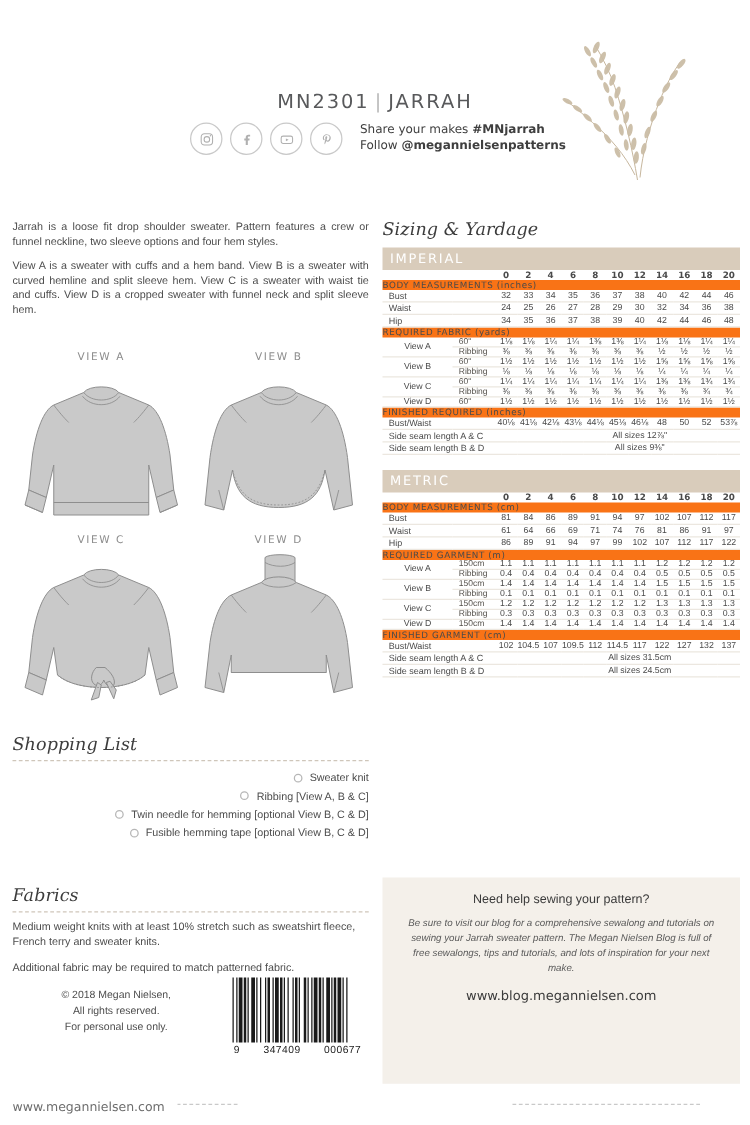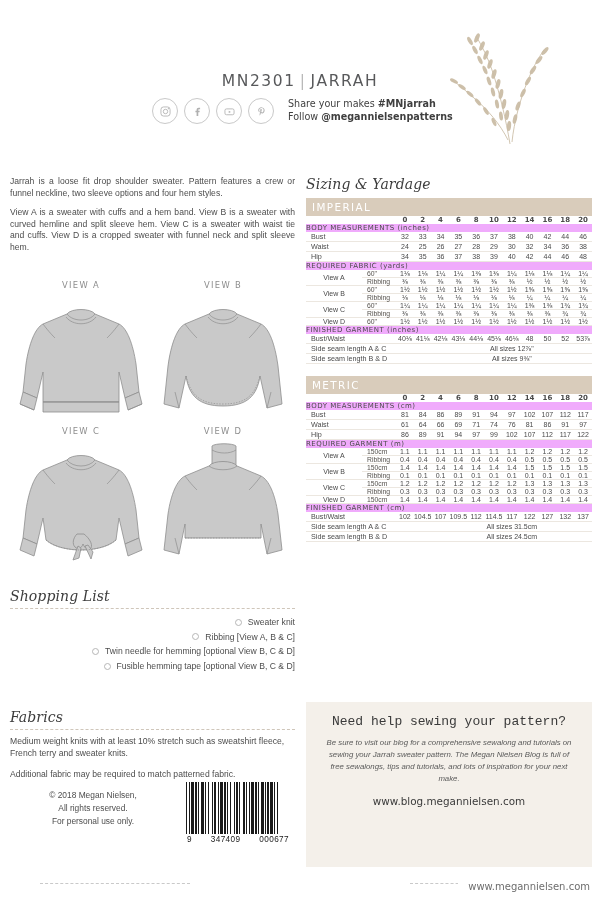--- a/index.html
+++ b/index.html
@@ -96,21 +96,21 @@
     font-family: "DejaVu Sans", sans-serif;
   }
   table.sz { width: 100%; border-collapse: collapse; table-layout: fixed; }
   table.sz td, table.sz th { font-size: 7px; color: #4a4a4a; padding: 0; }
   .sizerow td {
     text-align: center; font-weight: 700; font-size: 7.6px;
     padding: 3px 0 3px 0; color: #2f2f2f;
     font-family: "DejaVu Sans", sans-serif;
   }
   .band {
-    background: #f0abfc; color: #6e6458;
+    background: #f97316; color: #6e6458;
     font-size: 7.6px; letter-spacing: 0.5px; padding: 2.5px 5px;
     font-family: "DejaVu Sans", sans-serif;
   }
   .drow td {
     border-bottom: 1px solid #ece7e0;
     padding: 2.6px 0;
     text-align: center;
   }
   .drow td.lbl { text-align: left; padding-left: 5px; font-size: 7.2px; }
   .drow td.sub { text-align: left; padding-left: 5px; font-size: 6.8px; color: #55514c; }
@@ -120,32 +120,32 @@
   }
   .span-note {
     text-align: center; font-size: 7.2px; color: #4a4a4a;
   }
 
   .helpbox {
     position: absolute; left: 306px; top: 702px; width: 286px; height: 165px;
     background: #f4f0ea; padding: 12px 16px; text-align: center;
   }
   .help-title {
-    font-family: Liberation Mono, monospace; font-size: 13px; color: #3a3a3a; margin-bottom: 8px;
+    font-family: Liberation Sans, sans-serif; font-size: 10px; color: #3a3a3a; margin-bottom: 8px;
   }
   .help-body {
     font-size: 7.8px; line-height: 12px; font-style: italic; color: #5a5a5a;
   }
   .help-url {
     margin-top: 10px; font-size: 10.4px; color: #3a3a3a;
     font-family: "DejaVu Sans", sans-serif;
   }
 
   .footer {
-    position: absolute; left: 0; top: 876px; width: 600px; text-align: right;
+    position: absolute; left: 0; top: 876px; width: 600px; text-align: left;
   }
   .footer .line { position: absolute; top: 7px; height: 0; border-top: 1px dashed #c9c9c9; }
   .footer .l1 { left: 40px; width: 150px; }
   .footer .l2 { right: 40px; width: 150px; }
   .footer .ftxt {
     display: inline-block; font-size: 10px; color: #6d6d6d;
     font-family: "DejaVu Sans", sans-serif; background: #fff; padding: 0 10px; position: relative;
   }
 </style>
 </head>
@@ -608,21 +608,21 @@
             <td>1½</td>
             <td>1½</td>
             <td>1½</td>
             <td>1½</td>
             <td>1½</td>
             <td>1½</td>
             <td>1½</td>
             <td>1½</td>
           </tr>
           <tr>
-            <td colspan="13" class="band">FINISHED GARMENT (inches)</td>
+            <td colspan="13" class="band">FINISHED REQUIRED (inches)</td>
           </tr>
           <tr class="drow">
             <td class="lbl" colspan="2">Bust/Waist</td>
             <td>40⅛</td>
             <td>41⅛</td>
             <td>42⅛</td>
             <td>43⅛</td>
             <td>44⅛</td>
             <td>45⅛</td>
             <td>46⅛</td>

